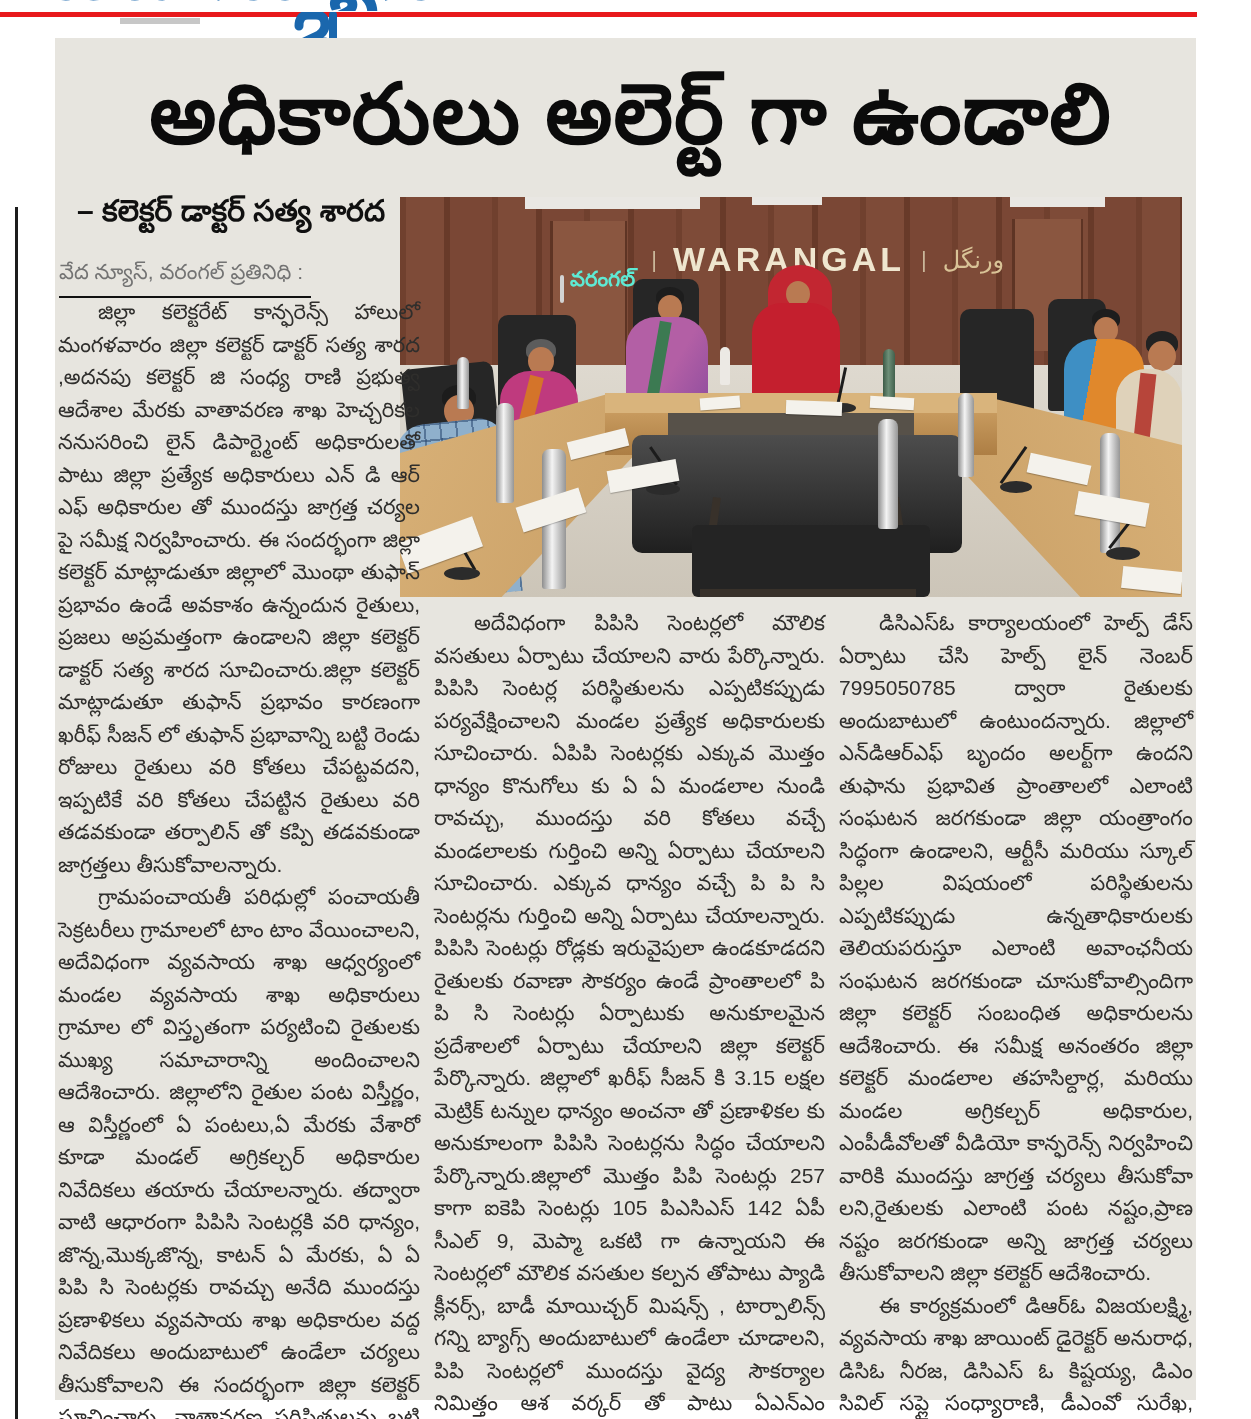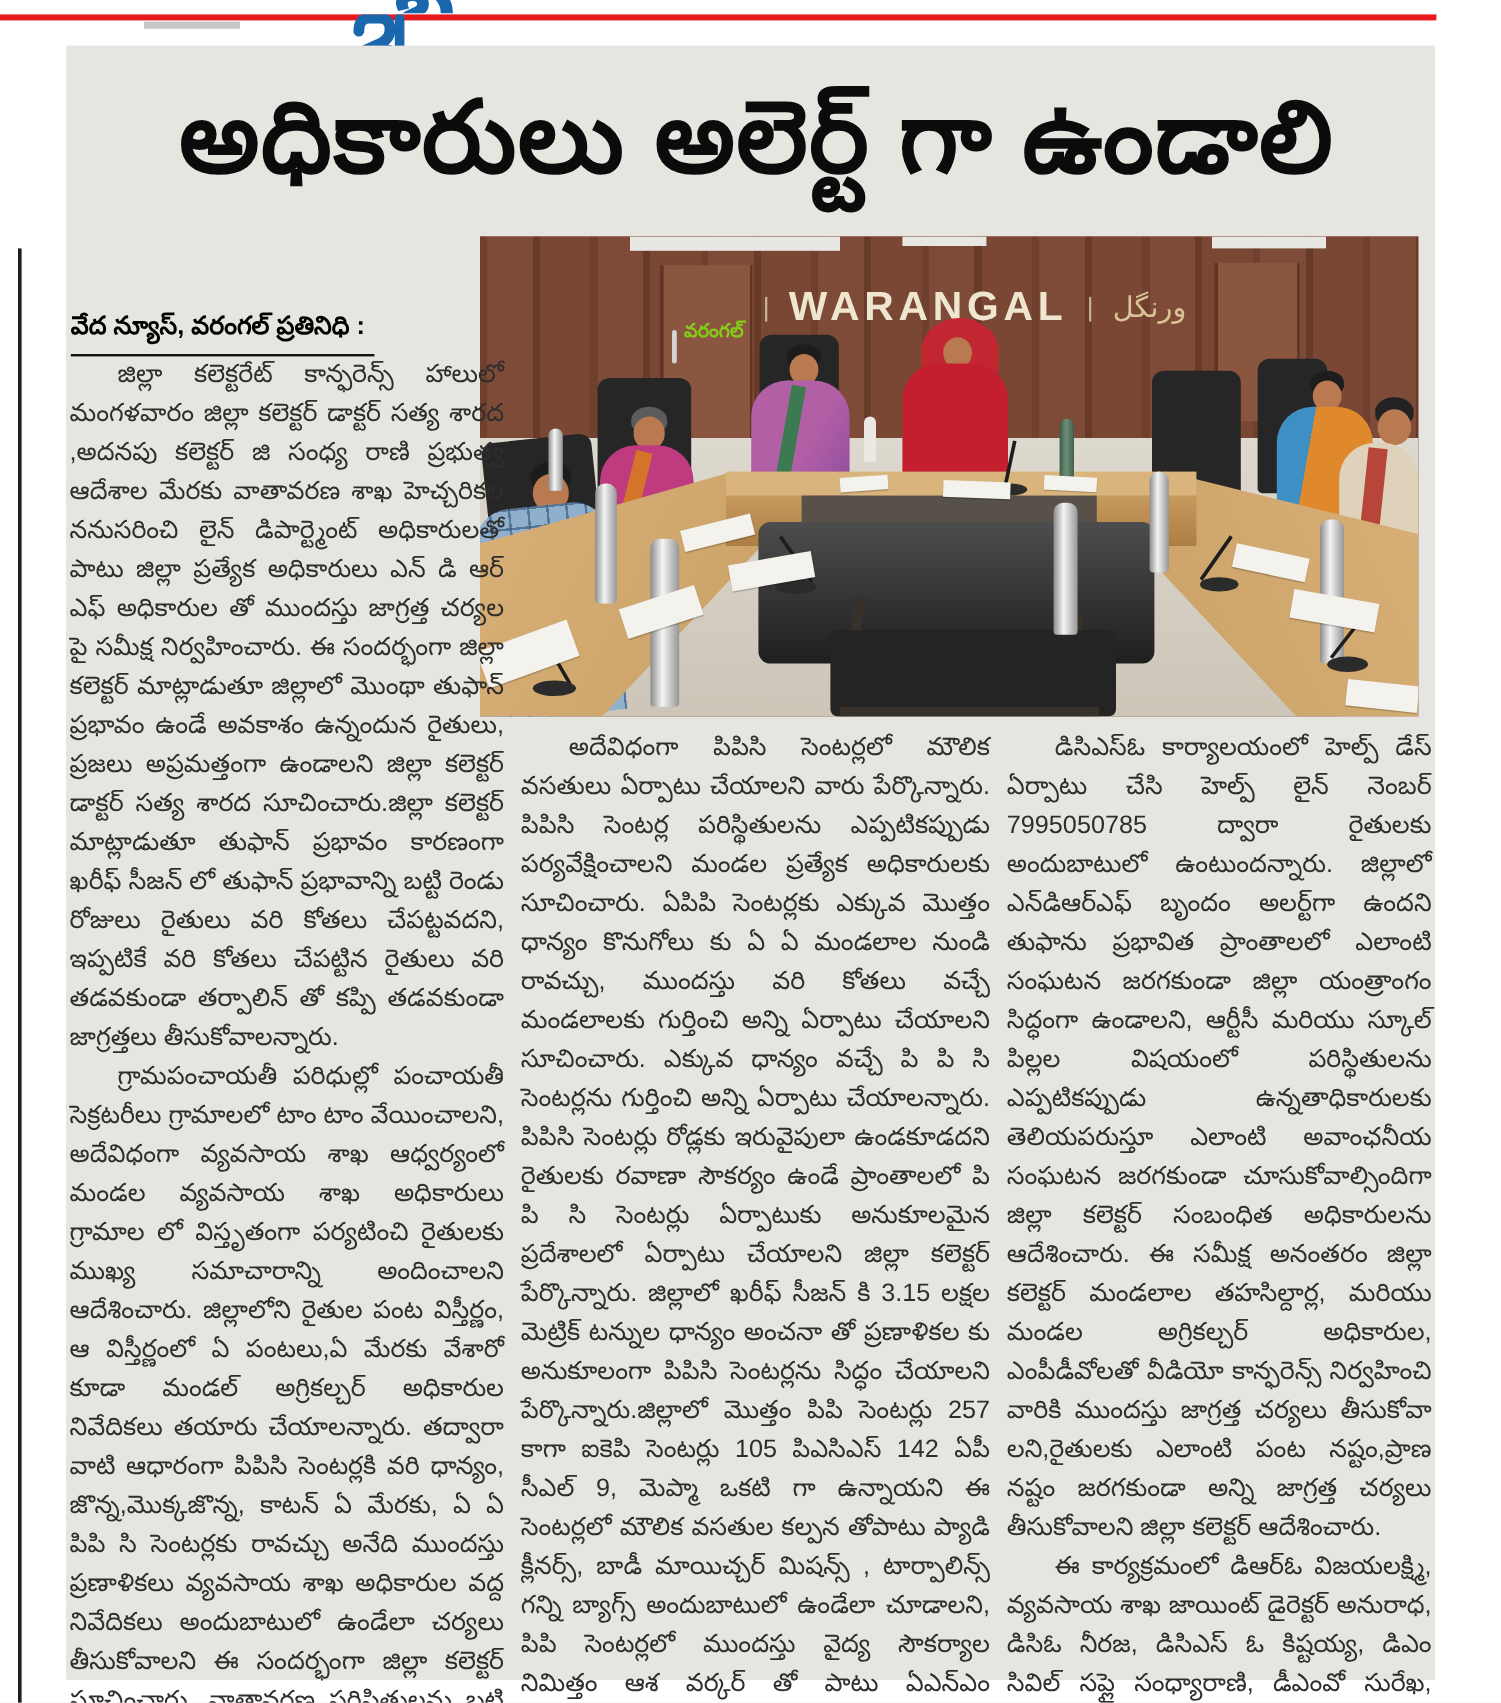--- a/index.html
+++ b/index.html
@@ -13,40 +13,40 @@
   .red-rule{position:absolute;left:0;top:12px;width:1197px;height:5px;background:#e8191c;}
   .gray-tab{position:absolute;left:120px;top:18px;width:80px;height:6px;background:#c7c7c7;}
   .logo-descender{position:absolute;left:292px;top:12px;width:50px;height:46px;}
   .side-rule{position:absolute;left:15px;top:207px;width:3px;height:1212px;background:#1d1d1d;}
 
   
   .sheet{position:absolute;left:55px;top:38px;width:1141px;height:1362px;background:#e7e5df;}
   .headline{position:absolute;left:10px;right:0;top:26px;margin:0;text-align:center;
     font-size:84px;font-weight:bold;color:#0b0b0b;letter-spacing:1px;line-height:1.2;}
   .byline{position:absolute;left:22px;top:156px;font-size:30px;font-weight:bold;color:#101010;white-space:nowrap;}
-  .dateline{position:absolute;left:4px;top:222px;font-size:21px;font-weight:bold;color:#000000;
+  .dateline{position:absolute;left:4px;top:222px;font-size:21px;font-weight:normal;color:#737373;
     border-bottom:2px solid #111;padding:0 8px 7px 0;white-space:nowrap;}
 
   
   .col{position:absolute;font-size:21px;line-height:32.5px;color:#2f2e2c;text-align:justify;}
   .col p{margin:0;text-indent:40px;}
   .col-left{left:3px;top:258px;width:362px;}
   .col-mid{left:379px;top:569px;width:391px;}
   .col-right{left:784px;top:569px;width:354px;}
 
   
   .photo{position:absolute;left:345px;top:159px;width:782px;height:400px;overflow:hidden;background:#7a4536;}
   .abs{position:absolute;}
   .ph-wall{left:0;top:0;width:782px;height:168px;
     background:repeating-linear-gradient(90deg,#70402e 0 6px,#7e4b38 6px 44px,#683a29 44px 50px,#7a4735 50px 92px);}
   .ph-ceil{background:#e9e7e3;}
   .ph-door{background:#8a5640;border-left:3px solid #5e3424;border-right:2px solid #5e3424;}
   .ph-door-handle{background:#d3d3d3;border-radius:2px;}
   .ph-sign{left:170px;top:26px;width:520px;display:flex;align-items:center;gap:16px;white-space:nowrap;}
-  .sign-te{color:#84cc16;font-size:16px;font-weight:bold;margin-top:44px;}
+  .sign-te{color:#5eead4;font-size:21px;font-weight:bold;margin-top:44px;}
   .sign-bar{color:#cab79a;font-size:22px;}
   .sign-en{color:#efe6cf;font-size:34px;font-weight:bold;letter-spacing:4px;}
   .sign-ur{color:#d9c397;font-size:24px;}
   .ph-floor{left:0;top:168px;width:782px;height:232px;background:linear-gradient(180deg,#ded9cf,#ccc5b8);}
   .chair{background:#262626;border-radius:10px 10px 4px 4px;}
   .head{border-radius:50%;background:#b97a52;}
   .hair{border-radius:50% 50% 40% 40%;}
   .torso{border-radius:30px 30px 0 0;}
   .tbl-left{left:0;top:0;width:782px;height:400px;
     clip-path:polygon(0 64%,27% 49%,35% 54%,13% 100%,0 100%);
@@ -81,20 +81,21 @@
     <path d="M7 14 Q7 3 16 3 L24 3 Q33 3 33 13 Q33 21 23 25 L12 30 L33 30" fill="none" stroke="#1a67ad" stroke-width="9" stroke-linecap="round"></path>
     <path d="M41 3 L41 34 Q41 43 31 43 L16 43" fill="none" stroke="#1a67ad" stroke-width="8" stroke-linecap="round"></path>
   </svg>
 </div>
 
 <div class="side-rule"></div>
 
 <div class="sheet">
 
   <h1 class="headline">అధికారులు అలెర్ట్ గా ఉండాలి</h1>
+  <div class="byline">– కలెక్టర్ డాక్టర్ సత్య శారద</div>
   <div class="dateline">వేద న్యూస్, వరంగల్ ప్రతినిధి :</div>
 
   <div class="photo">
     <div class="abs ph-wall"></div>
     <div class="abs ph-ceil" style="left:125px;top:0;width:175px;height:12px;"></div>
     <div class="abs ph-ceil" style="left:352px;top:0;width:70px;height:8px;"></div>
     <div class="abs ph-ceil" style="left:610px;top:0;width:95px;height:10px;"></div>
     <div class="abs ph-door" style="left:150px;top:24px;width:72px;height:144px;"></div>
     <div class="abs ph-door-handle" style="left:160px;top:78px;width:4px;height:28px;"></div>
     <div class="abs ph-door" style="left:612px;top:22px;width:66px;height:132px;"></div>

